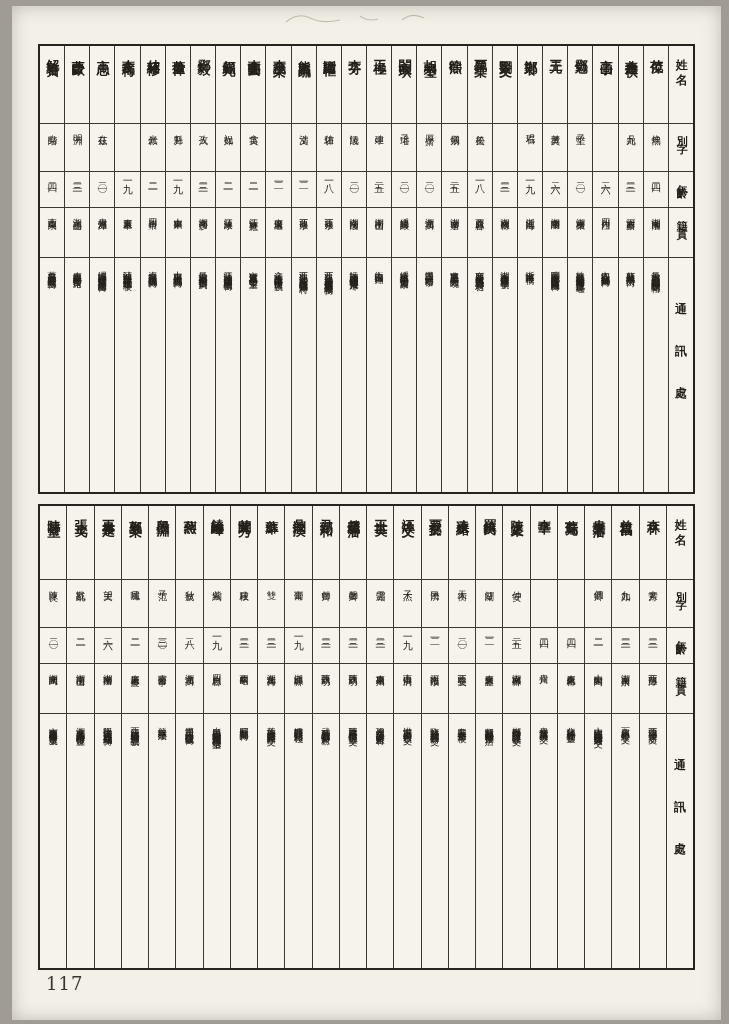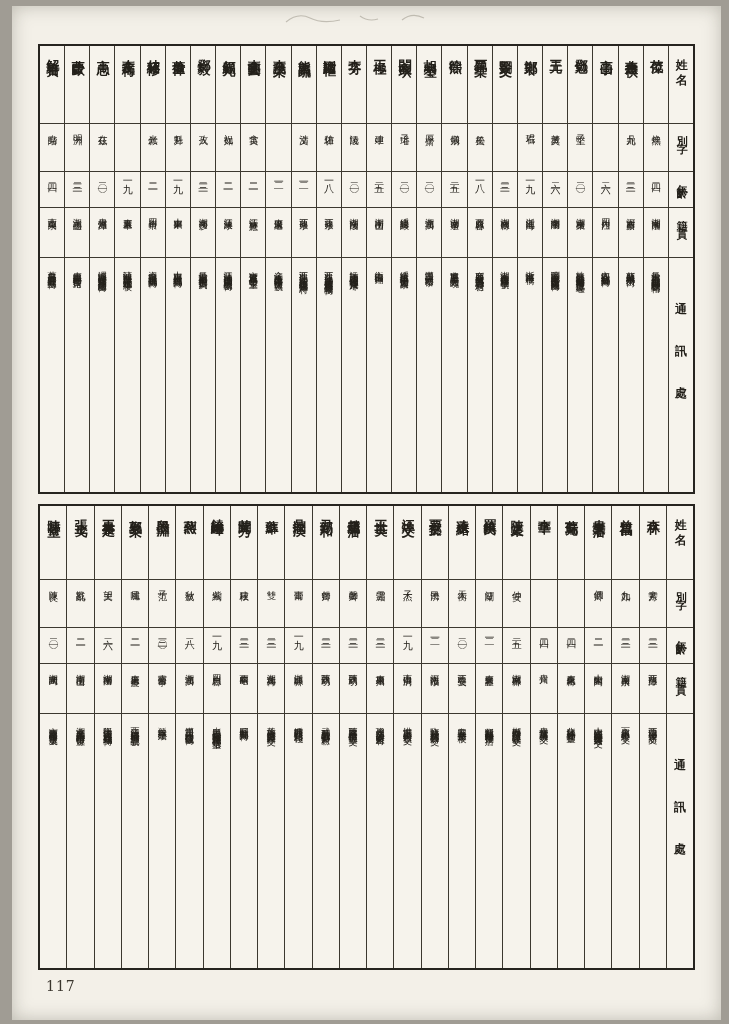--- a/index.html
+++ b/index.html
@@ -64,21 +64,21 @@
   .header-col .cell{background:#f6f3ec;}
   .header-col .cell .vtext{font-weight:700;}
   .header-col .name .vtext{font-size:12px;letter-spacing:14px;}
   .header-col .zi .vtext{font-size:11px;letter-spacing:7px;}
   .header-col .age .vtext{font-size:11px;letter-spacing:3px;}
   .header-col .native .vtext{font-size:11px;letter-spacing:8px;}
   .header-col .addr .vtext{font-size:12px;letter-spacing:42px;padding-top:28px;}
   .page-number{
     position:absolute;left:34px;bottom:26px;
     font-family:"DejaVu Serif",serif;
-    font-size:14px;color:#3a362e;letter-spacing:1px;
+    font-size:18px;color:#3a362e;letter-spacing:1px;
   }
   .pencil-mark{position:absolute;top:2px;left:270px;opacity:.45;}
 </style>
 </head>
 <body>
 
 <div class="page">
   <svg class="pencil-mark" width="160" height="22" viewBox="0 0 160 22">
     <path d="M4 14 q12 -10 24 -4 t30 2 M78 8 q8 6 18 3 M120 12 q10 -8 22 -2" stroke="#8a8578" stroke-width="1.2" fill="none"></path>
   </svg>

